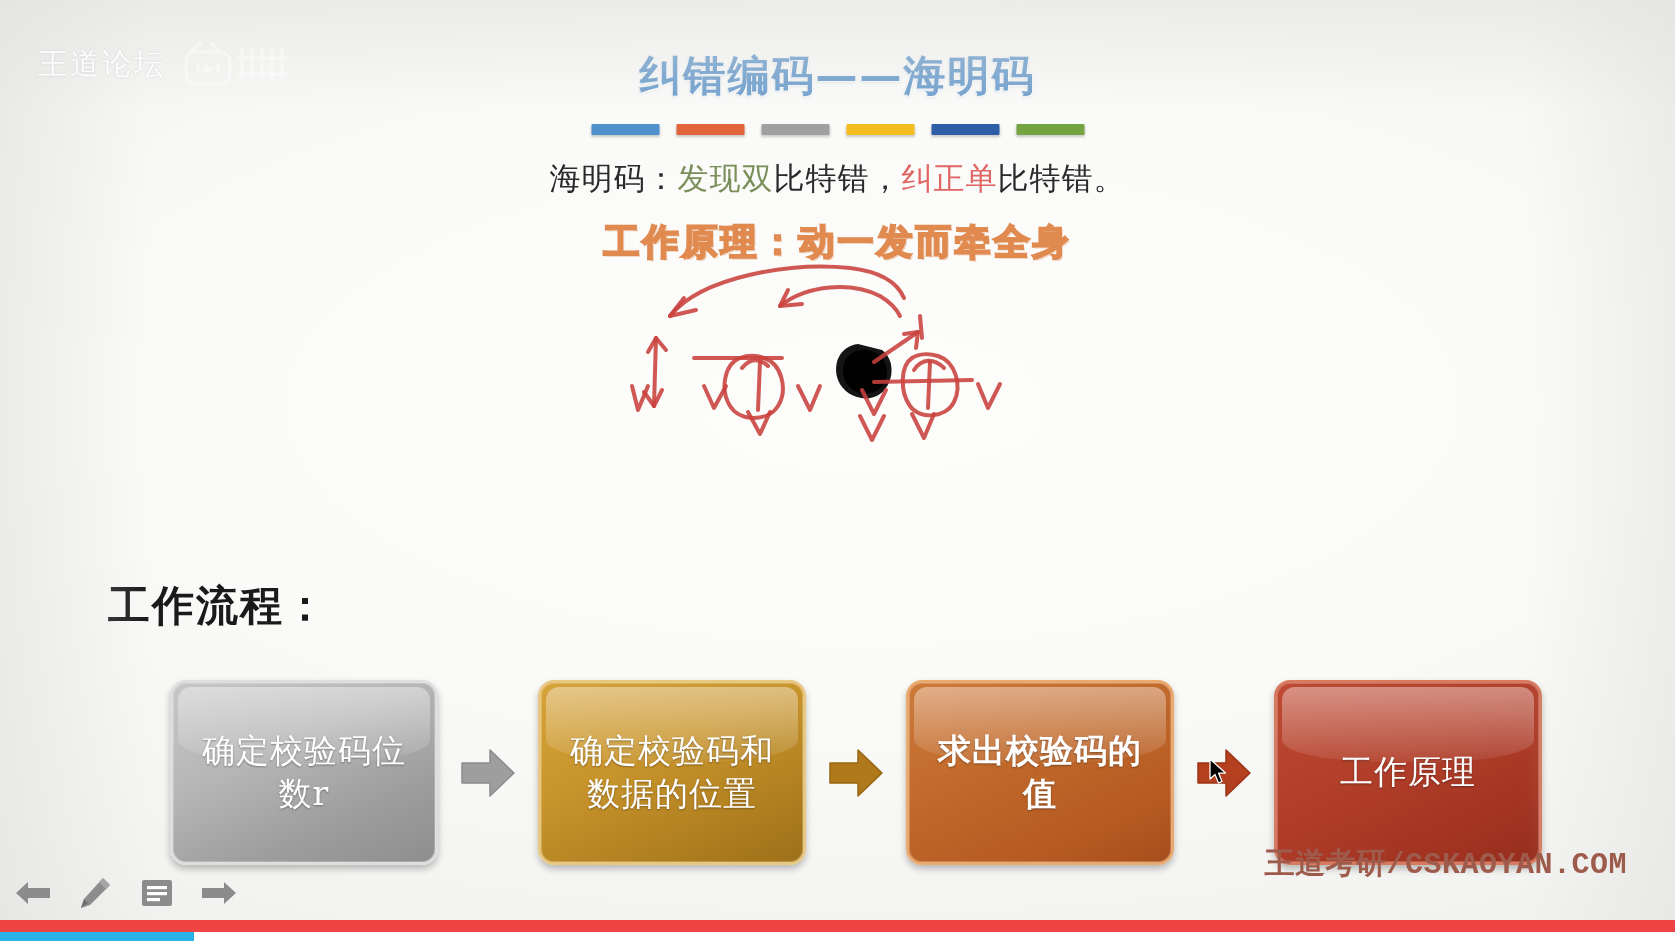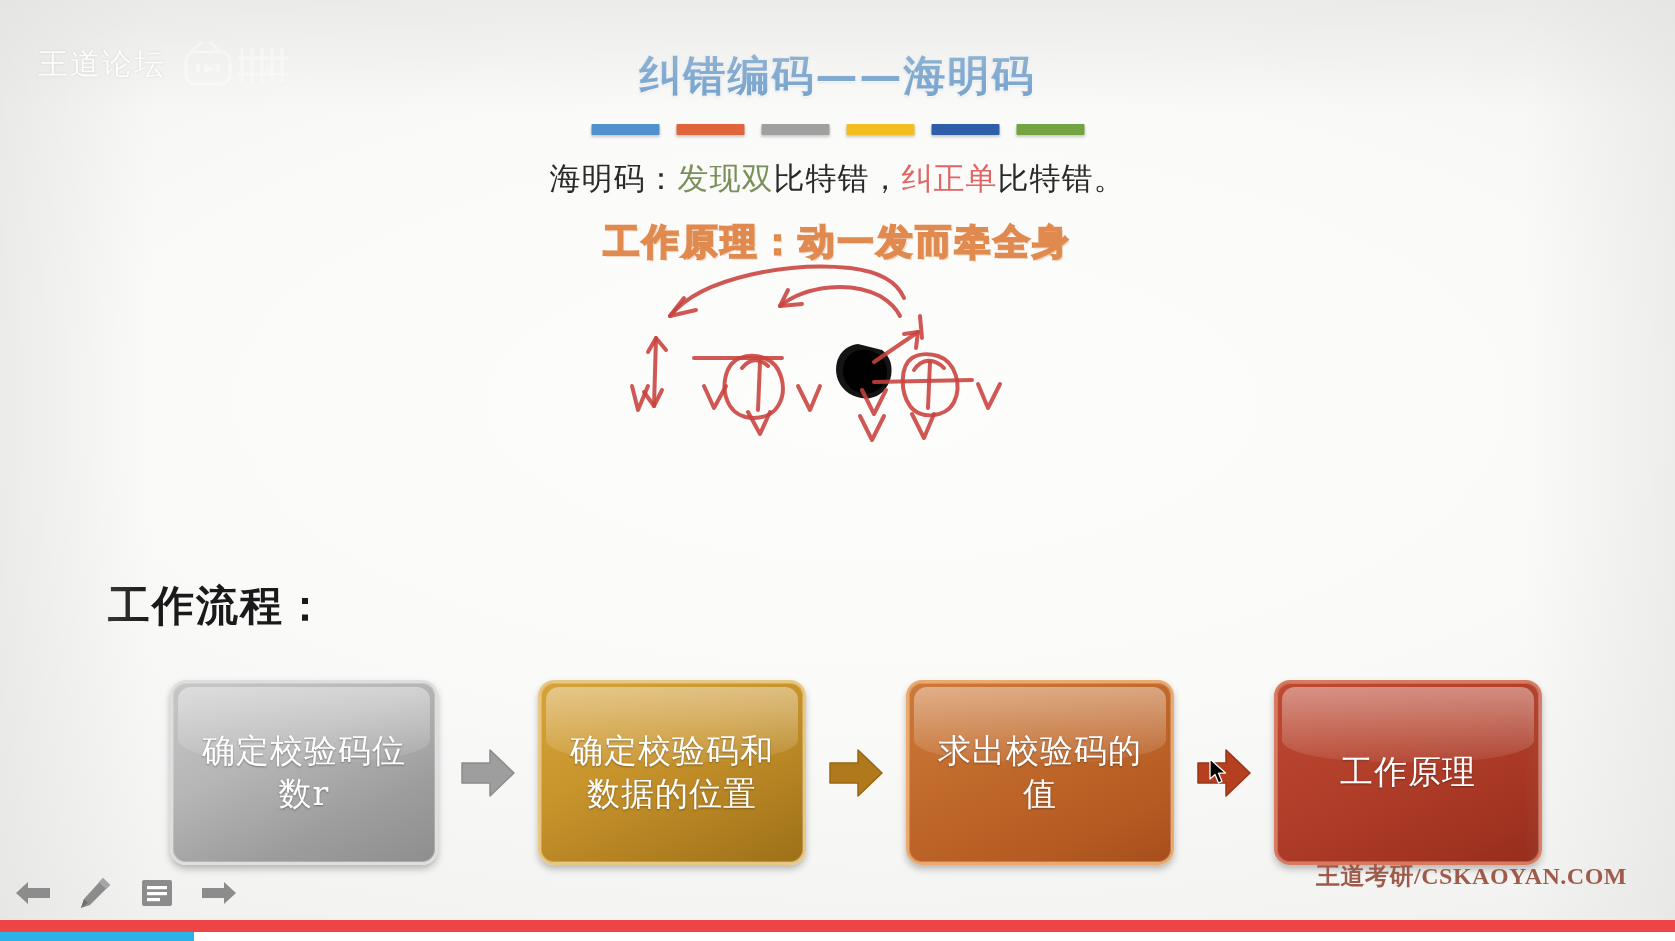--- a/index.html
+++ b/index.html
@@ -199,41 +199,42 @@
     align-items: center;
   }
   .box-gold {
     background: linear-gradient(155deg, #d6a33a 0%, #c8942c 40%, #b07f20 75%, #9d7119 100%);
     border: 3px solid #e8c781;
     font-family: Liberation Serif, serif;
   }
   .box-orange {
     background: linear-gradient(155deg, #cd7a3a 0%, #c16a2c 40%, #b55a22 78%, #a64e1c 100%);
     border: 3px solid #e9a96f;
+    font-weight: bold;
   }
   .box-red {
     background: linear-gradient(155deg, #be4a33 0%, #b23f2a 42%, #a33422 78%, #962d1d 100%);
     border: 3px solid #d77a5f;
   }
 
   .flow-arrow {
     width: 56px;
     height: 52px;
     margin: 0 22px;
     flex: 0 0 auto;
   }
   .flow-arrow svg { display:block; }
 
   
   .wm-br {
     position: absolute;
     right: 48px;
-    bottom: 28px;
-    font-family: Liberation Serif, serif;
-    font-size: 24px;
+    bottom: 36px;
+    font-family: Liberation Mono, monospace;
+    font-size: 30px;
     font-weight: 600;
     letter-spacing: .5px;
     color: #9e5b4c;
     white-space: nowrap;
     z-index: 6;
   }
 
   
   .toolbar {
     position: absolute;

